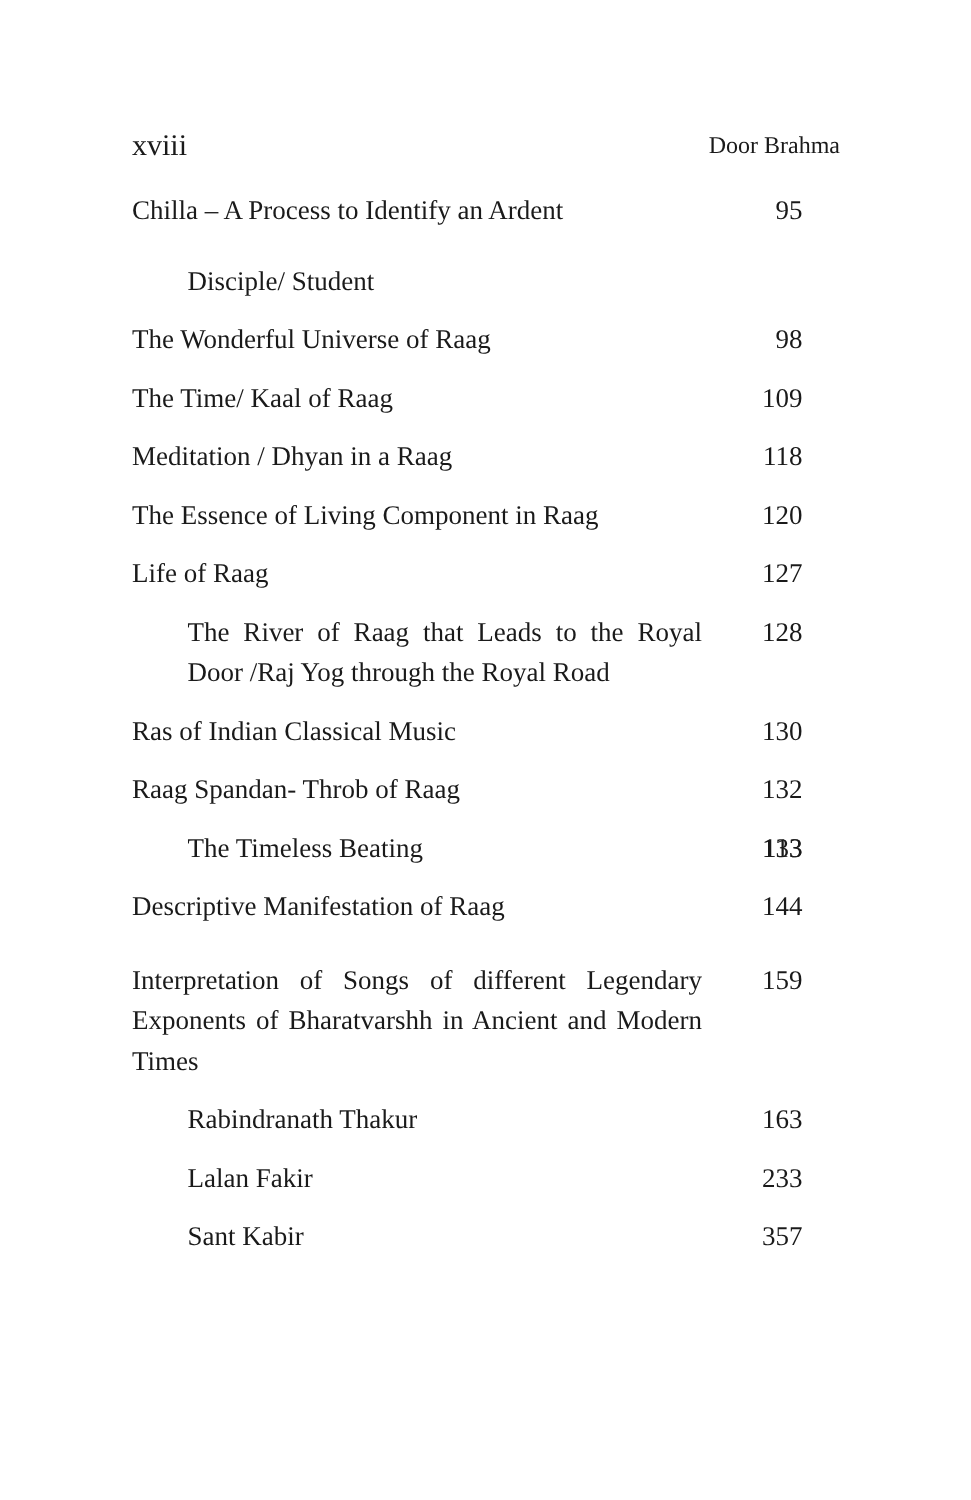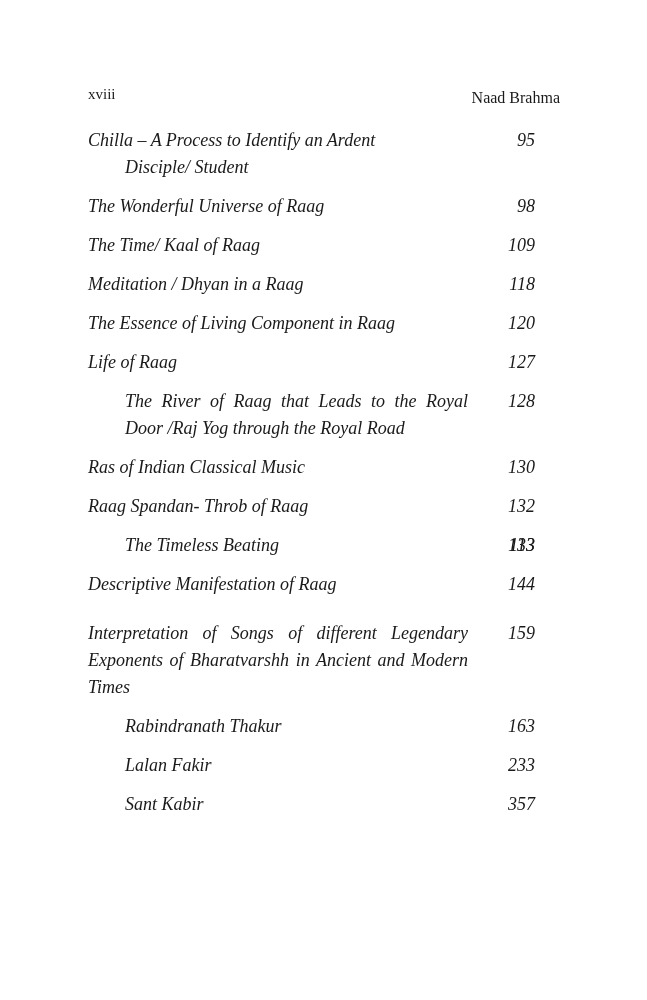--- a/index.html
+++ b/index.html
@@ -1,32 +1,32 @@
 <!DOCTYPE html>
 <html><head>
 <meta charset="utf-8">
 <style>
   html, body { margin:0; padding:0; background:#ffffff; }
   body { width:647px; height:1000px; position:relative; overflow:hidden;
          font-family:"Liberation Serif", "DejaVu Serif", serif; color:#1a1a1a; }
-  .hdr-left { position:absolute; left:88px; top:86px; font-size:15px; }
+  .hdr-left { position:absolute; left:88px; top:86px; font-size:20px; }
   .hdr-right { position:absolute; right:87px; top:89px; font-size:16px; }
   .toc { position:absolute; left:88px; top:127px; width:462px; }
-  .entry { position:relative; font-size:18px; line-height:27px; margin-bottom:12px;font-style:italic; }
+  .entry { position:relative; font-size:18px; line-height:27px; margin-bottom:12px; }
   .entry .title { display:block; width:380px; }
   .entry.sub .title { padding-left:37px; width:343px; text-align:justify; text-align-last:left; }
-  .entry .cont { display:block; padding-left:37px; }
+  .entry .cont { display:block; padding-left:37px;margin-top:20px; }
   .entry .page { position:absolute; right:15px; top:0; }
   .entry.jus .title { text-align:justify; text-align-last:left;margin-top:22px; }
 </style>
 </head>
 <body>
 
 <div class="hdr-left">xviii</div>
-<div class="hdr-right">Naad Brahma</div>
+<div class="hdr-right">Door Brahma</div>
 
 <div class="toc">
   <div class="entry">
     <span class="title">Chilla – A Process to Identify an Ardent</span>
     <span class="cont">Disciple/ Student</span>
     <span class="page">95</span>
   </div>
   <div class="entry">
     <span class="title">The Wonderful Universe of Raag</span>
     <span class="page">98</span>

